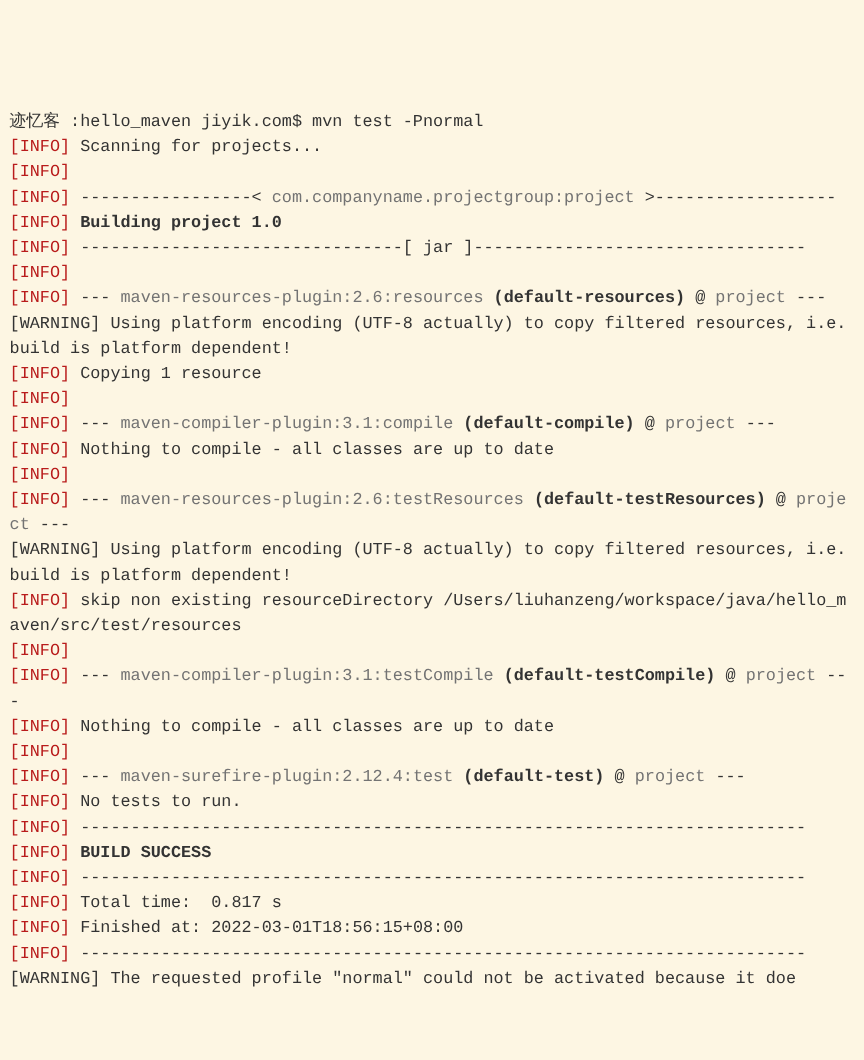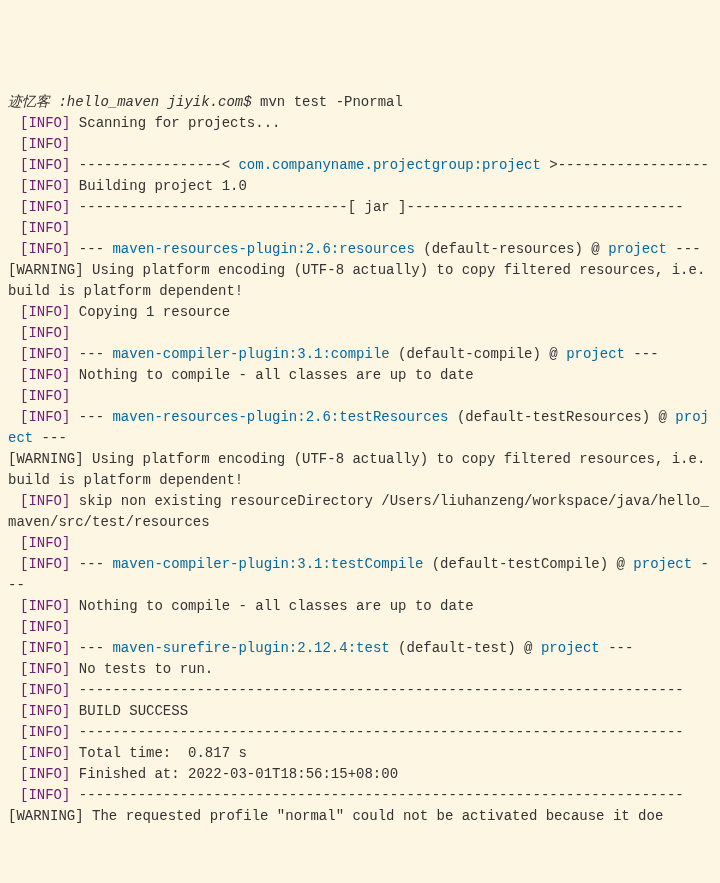--- a/index.html
+++ b/index.html
@@ -13,34 +13,32 @@
       font-size: 14px;
       line-height: 1.5;
       padding: 8px;
       width: 720px;
       color: #333;
       white-space: pre-wrap;
       word-break: break-all;
     }
     .prompt-prefix {
       color: #333;
-      font-style: italic;
     }
     .info-tag {
-      color: #701a75;
-      margin-left: 12px;
+      color: #b91c1c;
     }
     .warning-bold {
       font-weight: normal;
     }
     .teal {
-      color: #0369a1;
+      color: #737373;
     }
     .bold {
-      font-weight: normal;
+      font-weight: bold;
     }
     .line {
       display: block;
     }
   </style>
 </head>
 <body>
 
 
 

